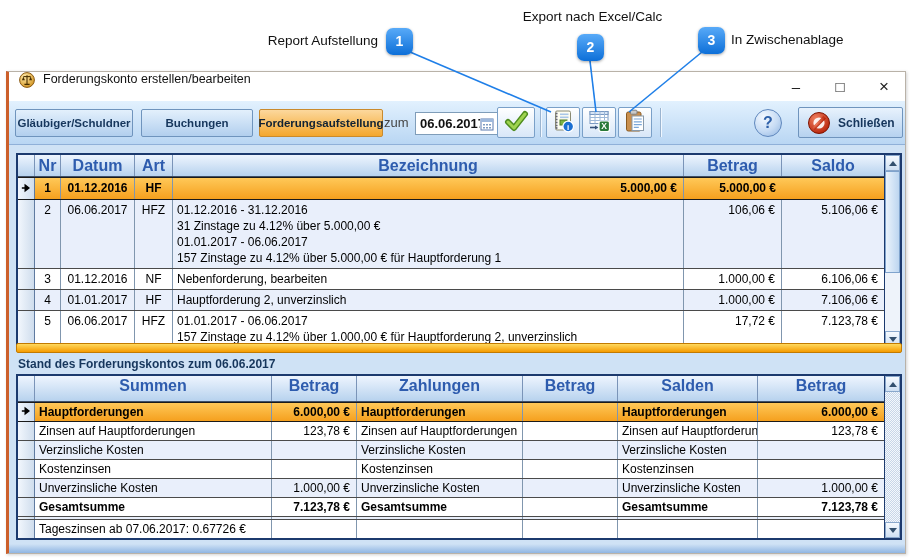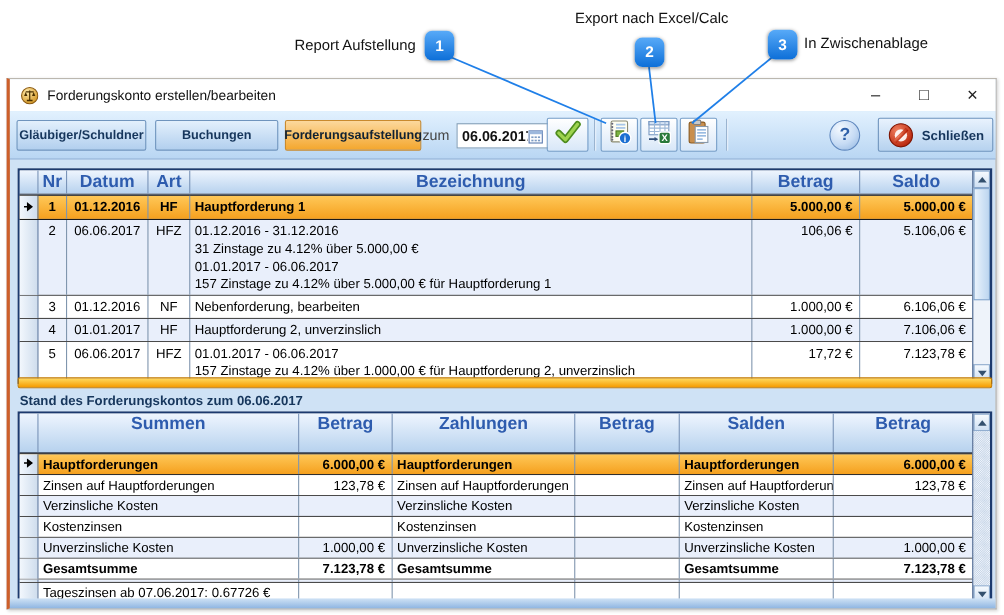--- a/index.html
+++ b/index.html
@@ -10,21 +10,21 @@
   .ann-layer{position:absolute;inset:0;z-index:30;pointer-events:none;}
   .callout-lines{position:absolute;inset:0;width:913px;height:559px;}
   .ann-label{position:absolute;font-size:13.5px;color:#111;}
   .balloon{position:absolute;width:27px;height:27px;border-radius:7px;
     background:linear-gradient(#58aaf8,#0d6fd8);color:#fff;font-weight:bold;
     font-size:14px;line-height:27px;text-align:center;box-shadow:0 1px 3px rgba(0,0,0,.35);}
 
   
   .app-window{position:absolute;left:6px;top:71px;width:900px;height:483px;background:#cfe2f5;
     border:1px solid #b9b2a8;border-left:3px solid #cc5f2a;box-shadow:1px 1px 3px rgba(0,0,0,.18);}
-  .titlebar{position:absolute;left:0;top:0;right:0;height:29px;background:#fff;display:flex;align-items:center;}
+  .titlebar{position:absolute;left:0;top:0;right:0;height:29px;background:#fff;display:flex;align-items:flex-start;}
   .app-icon{margin-left:10px;width:16px;height:16px;display:inline-block;}
   .win-title{margin-left:8px;font-size:12.5px;color:#111;}
   .win-controls{position:absolute;right:6px;top:0;height:29px;display:flex;align-items:center;gap:14px;}
   .win-btn{width:30px;text-align:center;font-size:15px;color:#222;cursor:default;line-height:29px;}
   .win-btn.close{font-size:17px;}
 
   
   .toolbar{position:absolute;left:0;top:29px;right:0;height:44px;
     background:linear-gradient(#e2f1fe,#b9d6f3);border-bottom:1px solid #8fb0d8;}
   .nav-btn{position:absolute;top:8px;height:28px;border:1px solid #6f94bd;border-radius:2px;
@@ -52,21 +52,21 @@
   .t-main{flex:1;min-width:0;}
   .t-row{display:grid;border-bottom:1px solid #4a4a4a;background:#fff;}
   .t-row:last-child{border-bottom:none;}
   .t1 .t-row{grid-template-columns:17px 26px 74px 38px 1fr 98px 102px;}
   .t2 .t-row{grid-template-columns:17px 237px 85px 166px 95px 140px 1fr;}
   .t-row.alt{background:#e9effb;}
   .t-row.sel{background:linear-gradient(#ffc858,#f5a01e);font-weight:bold;border-top:1px solid #1a1a1a;border-bottom:1px solid #1a1a1a;}
   .t-row.bold{font-weight:bold;}
   .t-head{display:grid;background:linear-gradient(#eef5fe,#b7d2ee);border-bottom:1px solid #3f4f66;}
   .t1 .t-head{grid-template-columns:17px 26px 74px 38px 1fr 98px 102px;height:22px;}
-  .t2 .t-head{grid-template-columns:17px 237px 85px 166px 95px 140px 1fr;height:36px;}
+  .t2 .t-head{grid-template-columns:17px 237px 85px 166px 95px 140px 1fr;height:26px;}
   .h-cell{color:#2e5cae;font-weight:bold;font-size:16px;text-align:center;line-height:20px;
     border-right:1px solid #7a94b8;overflow:hidden;white-space:nowrap;}
   .t1 .h-cell{line-height:22px;}
   .h-cell:last-child{border-right:none;}
   .cell{font-size:12px;color:#000;padding:2px 4px;line-height:16px;border-right:1px solid #8096ae;
     overflow:hidden;white-space:nowrap;}
   .t2 .cell{padding:1px 4px;}
   .cell:last-child{border-right:none;}
   .cell.num{text-align:right;padding-right:6px;}
   .cell.ctr{text-align:center;}
@@ -258,23 +258,20 @@
           <div>
               <div class="t-row sel">
                 <div class="cell row-selector">
                   <span><svg viewBox="0 0 12 12" width="10" height="10">
                       <path d="M1 6h7M5 2.5 L9.5 6 L5 9.5z" stroke="#000" stroke-width="1.6" fill="#000"></path>
                     </svg></span>
                 </div>
                 <div class="cell ctr">1</div>
                 <div class="cell ctr">01.12.2016</div>
                 <div class="cell ctr">HF</div>
-                <div class="cell">
-                  <div>Hauptforderung 1</div>
-                </div>
                 <div class="cell num">5.000,00 €</div>
                 <div class="cell num">5.000,00 €</div>
               </div>
               <div class="t-row alt">
                 <div class="cell row-selector"></div>
                 <div class="cell ctr">2</div>
                 <div class="cell ctr">06.06.2017</div>
                 <div class="cell ctr">HFZ</div>
                 <div class="cell">
                   <div>01.12.2016 - 31.12.2016</div>

